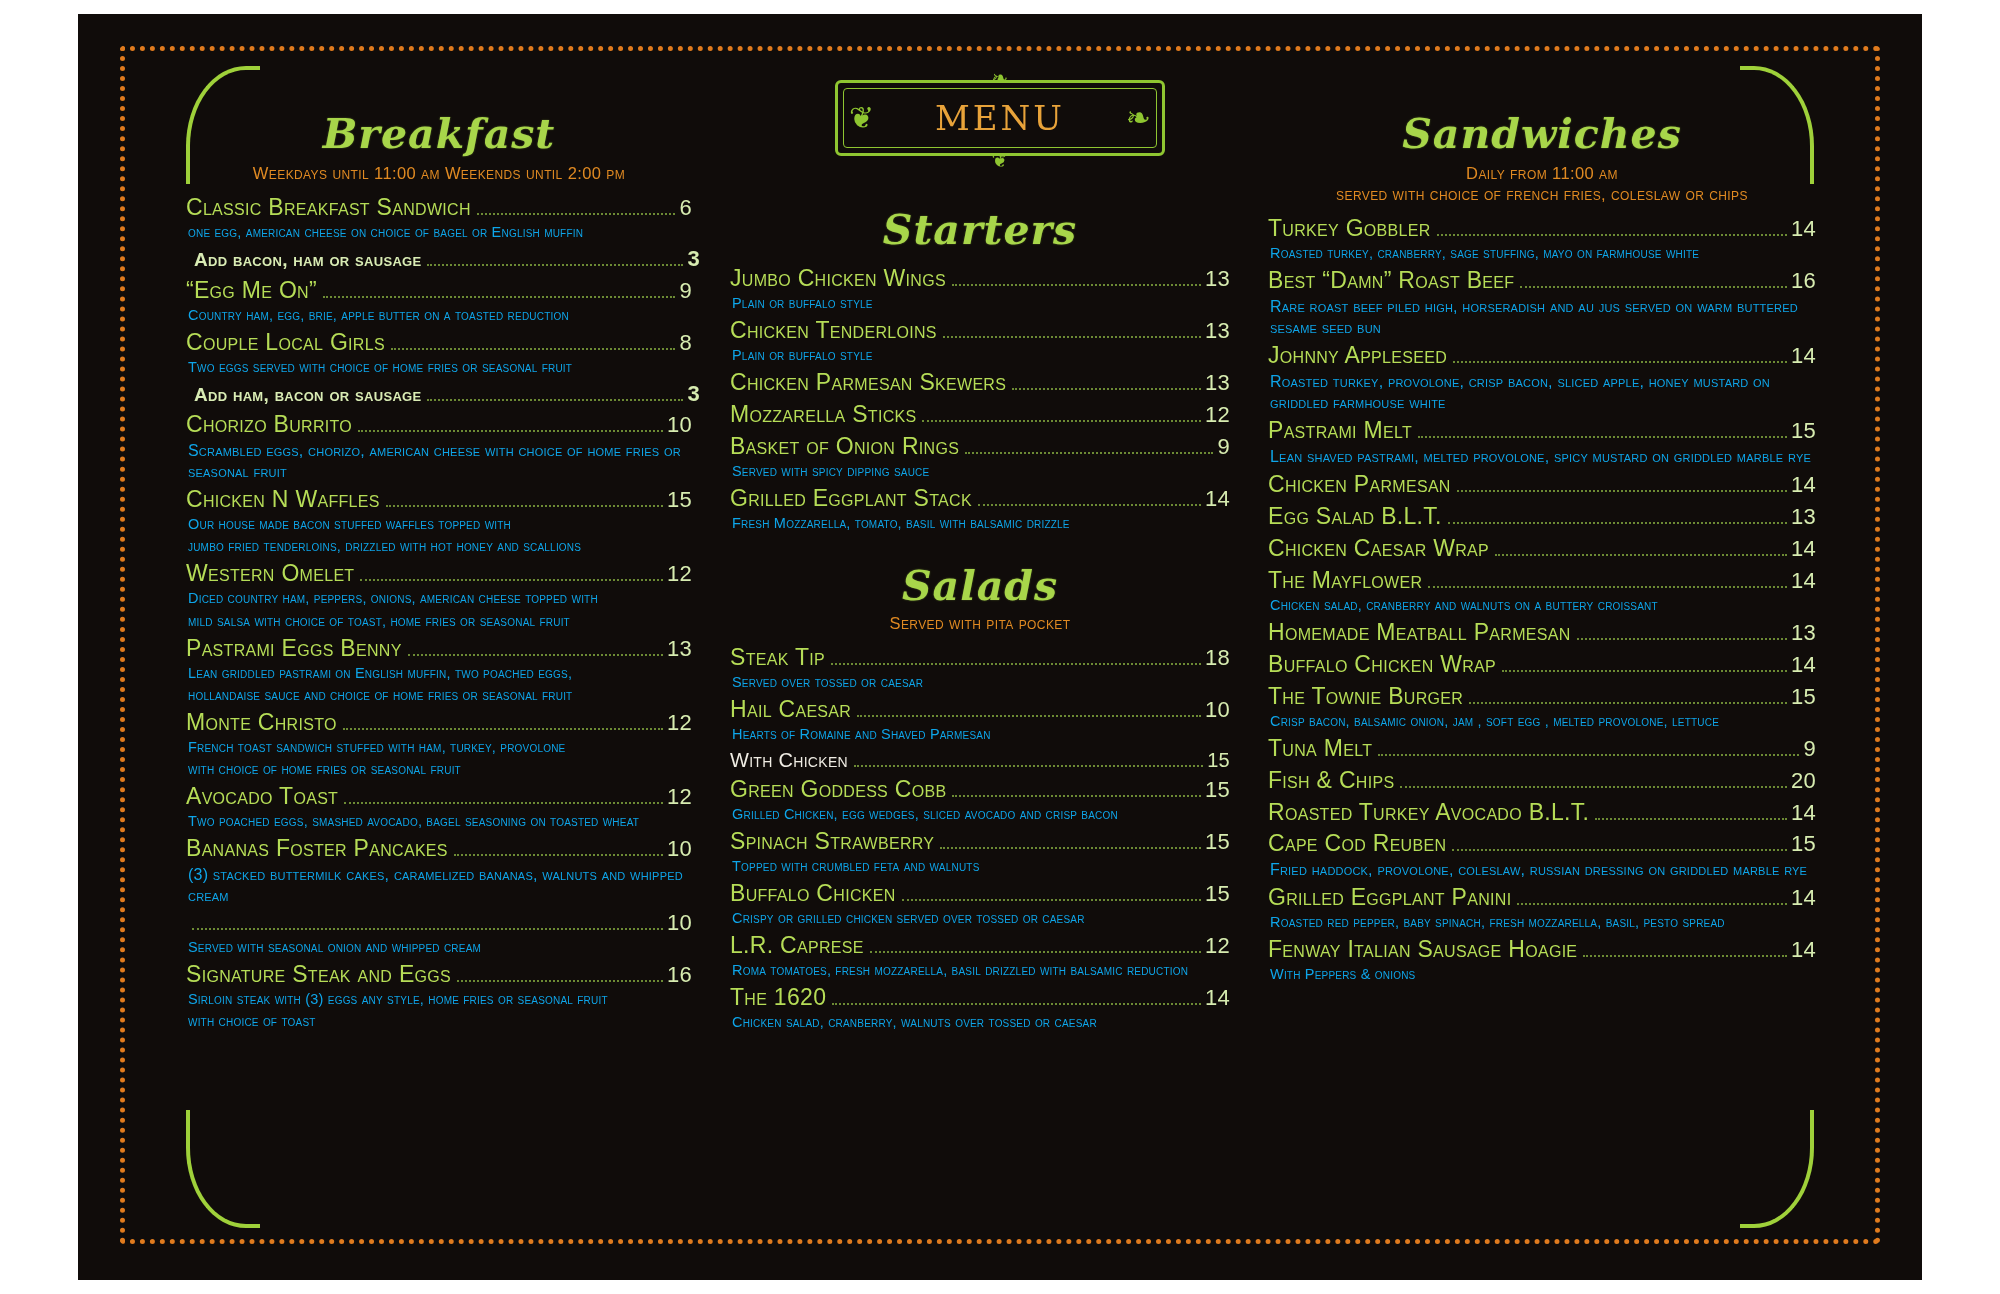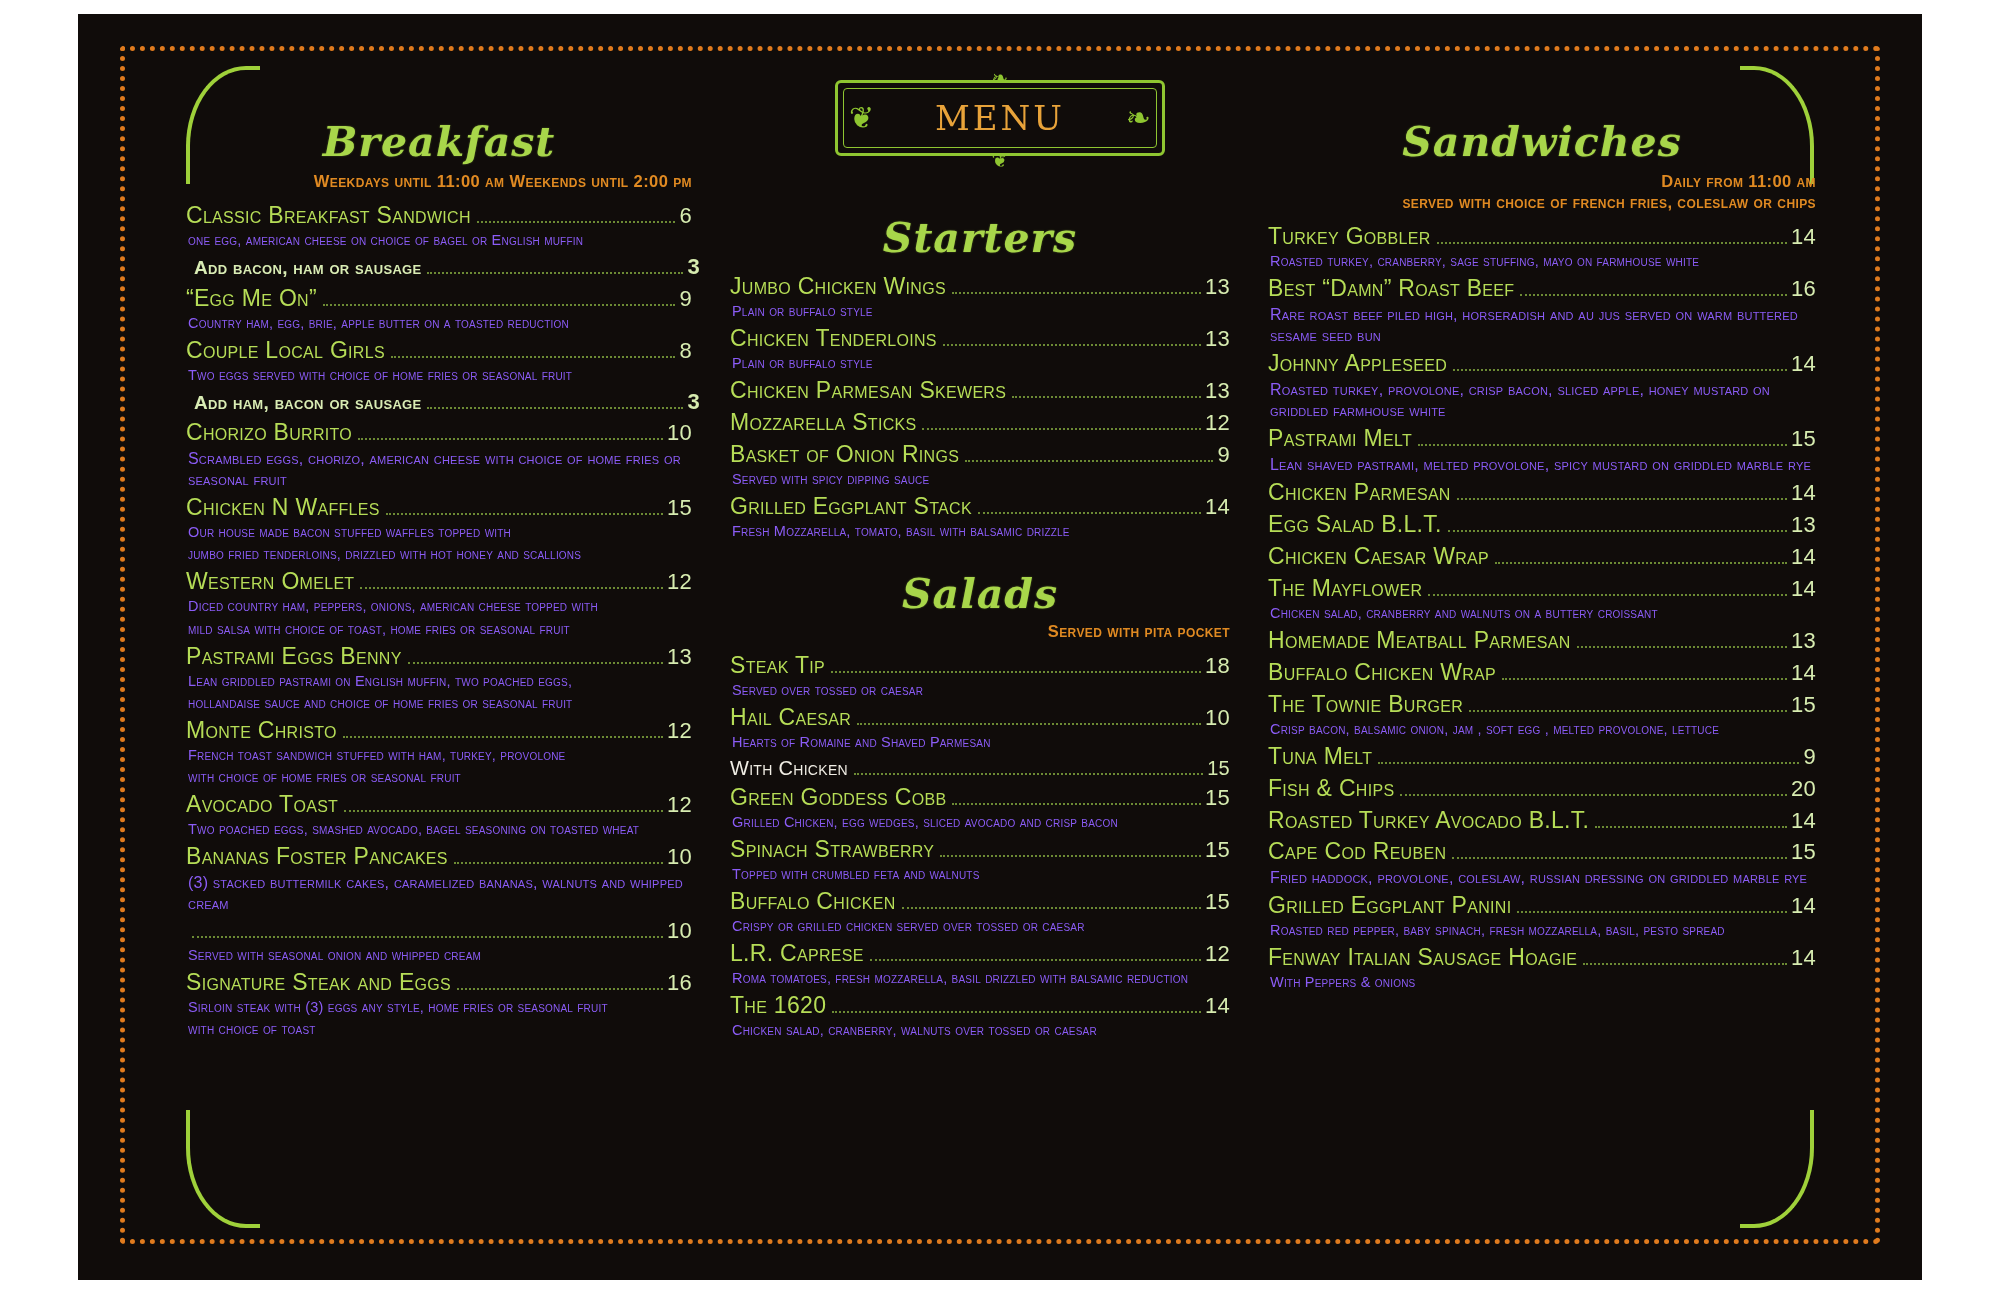--- a/index.html
+++ b/index.html
@@ -42,47 +42,46 @@
   .corner-br { right: 108px; bottom: 52px; border-left: none; border-top: none;
       border-bottom-right-radius: 60px 80px; }
 
   .columns {
     position: absolute;
     left: 108px; top: 96px;
     width: 1630px; height: 1110px;
     display: flex;
     gap: 38px;
   }
-  .col { position: relative; margin-top: 8px; }
+  .col { position: relative; }
   .col-left  { width: 506px; }
   .col-mid   { width: 500px; padding-top: 96px; }
   .col-right { width: 548px; }
 
   
   .section-title {
     font-family: "DejaVu Serif", serif;
     font-style: italic;
     font-weight: bold;
     color: #a8d64a;
     font-size: 41px;
     text-align: center;
     letter-spacing: 1px;
     margin: 0 0 6px 0;
     text-shadow: 0 0 2px rgba(168,214,74,.4);
   }
   .section-sub {
     color: #e08a22;
     font-size: 16.5px;
-    text-align: right;
+    text-align: center;
     letter-spacing: .4px;
     font-variant: small-caps;
     font-family: "Liberation Sans", sans-serif;
     margin: 0 0 4px 0;
     white-space: nowrap;
-    font-weight: bold;
   }
   .section-sub.tight { margin-top: -2px; }
 
   
   .menu-badge {
     position: absolute;
     left: 50%;
     transform: translateX(-50%);
     top: 66px;
     width: 330px; height: 76px;
@@ -146,21 +145,21 @@
     margin: 0 4px 6px 6px;
     min-width: 8px;
   }
   .item-price {
     color: #d7ecb0;
     font-size: 22px;
     white-space: nowrap;
     font-variant: normal;
   }
   .item-desc {
-    color: #8b5cf6;
+    color: #0ea5e9;
     font-size: 14.5px;
     line-height: 1.32;
     font-variant: small-caps;
     letter-spacing: .2px;
     margin: 0 0 3px 2px;
     max-width: 100%;
   }
   .item-desc.small { font-size: 16px; }
   .indent { margin-left: 8px; font-weight: bold; }
 

